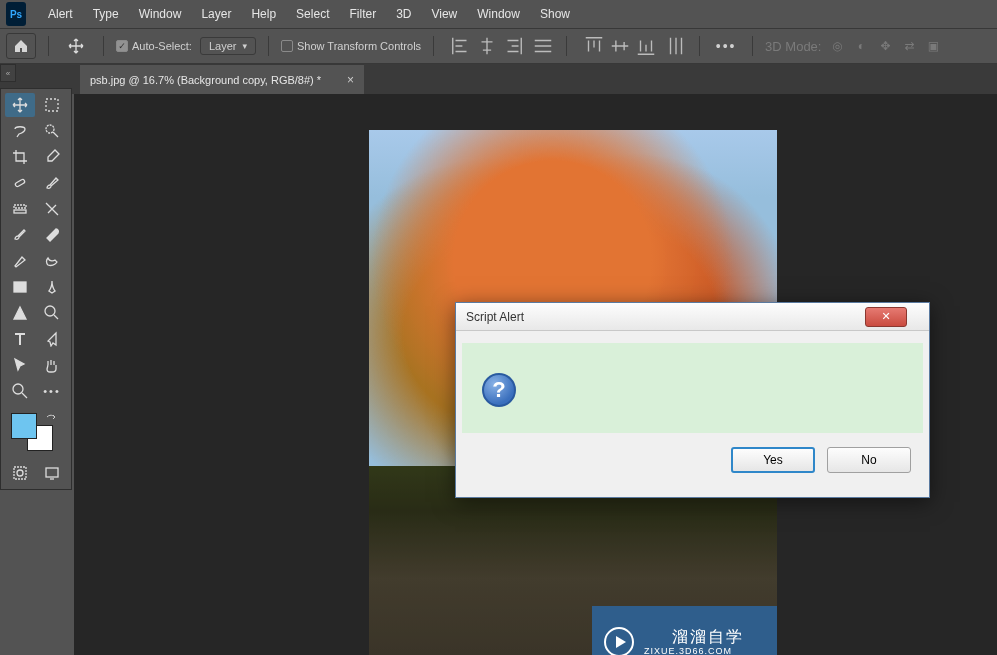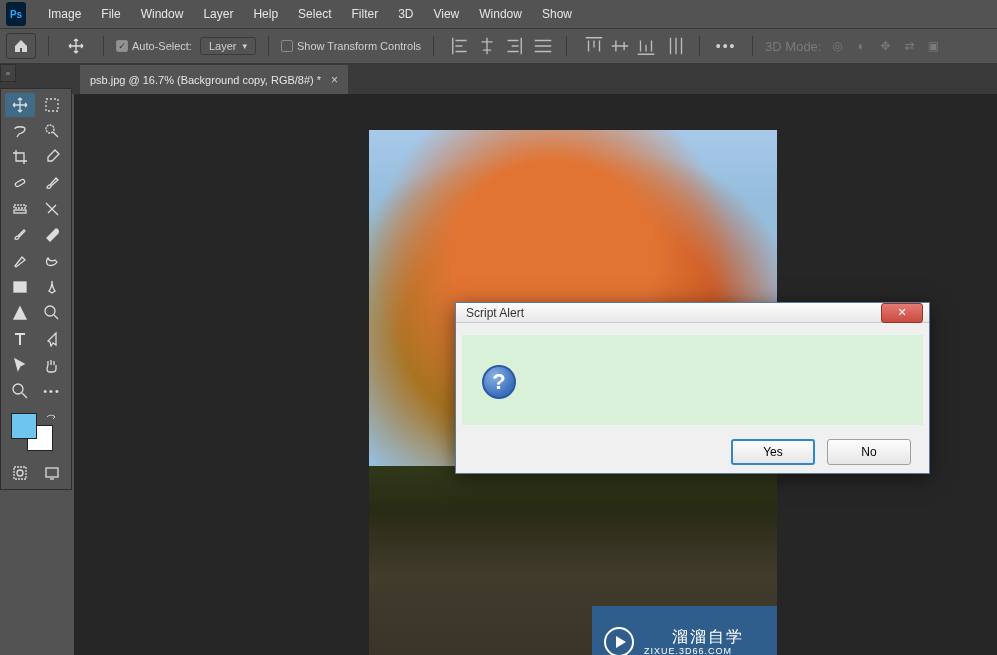--- a/index.html
+++ b/index.html
@@ -19,21 +19,21 @@
 .chk.on { background:#929292; color:#333; }
 .align-grp { display:flex; gap:4px; margin-left:4px; }
 .align-btn { width:22px; height:22px; display:flex; align-items:center; justify-content:center; color:#bcbcbc; }
 .more-btn { width:28px; height:22px; display:flex; align-items:center; justify-content:center; color:#d0d0d0; font-size:14px; letter-spacing:2px; }
 .mode-3d { color:#7a7a7a; font-size:13px; }
 .icons-3d { display:flex; gap:8px; color:#7a7a7a; }
 .icons-3d span { width:16px; height:16px; display:flex; align-items:center; justify-content:center; font-size:12px; }
 
 
 .tab-bar { height:30px; background:#3a3a3a; display:flex; align-items:stretch; padding-left:80px; }
-.doc-tab { background:#535353; color:#e6e6e6; font-size:11px; padding:0 10px; display:flex; align-items:center; gap:10px; border-top:1px solid #383838; }
+.doc-tab { background:#535353; color:#e6e6e6; font-size:11px; padding:0 10px; display:flex; align-items:center; gap:26px; border-top:1px solid #383838; }
 .tab-close { color:#ccc; font-size:12px; cursor:pointer; }
 
 
 .collapse-left { position:absolute; top:64px; left:0; width:16px; height:18px; background:#424242; border:1px solid #2e2e2e; color:#aaa; font-size:8px; display:flex; align-items:center; justify-content:center; }
 
 
 .tools { position:absolute; left:0; top:88px; width:72px; background:#535353; border:1px solid #2e2e2e; padding:4px; }
 .tool-grid { display:grid; grid-template-columns:1fr 1fr; gap:2px; }
 .tool { width:30px; height:24px; display:flex; align-items:center; justify-content:center; color:#ddd; font-size:14px; border-radius:2px; position:relative; }
 .tool.sel { background:#3f6b88; }
@@ -61,38 +61,38 @@
 }
 .watermark { position:absolute; right:0; bottom:12px; width:185px; height:72px; background:#2f5e8c; color:#fff; display:flex; align-items:center; gap:10px; padding:0 12px; font-size:13px; }
 .play-ico { width:30px; height:30px; border:2px solid #fff; border-radius:50%; display:flex; align-items:center; justify-content:center; }
 .play-ico::after { content:""; border-left:10px solid #fff; border-top:6px solid transparent; border-bottom:6px solid transparent; margin-left:3px; }
 .wm-txt { display:flex; flex-direction:column; line-height:1.2; }
 .wm-cn { font-size:16px; font-weight:normal; letter-spacing:2px;margin-left:28px; }
 .wm-url { font-size:9px; letter-spacing:1px; }
 
 
 .dialog { position:absolute; left:455px; top:302px; width:475px; background:#f0f0f0; border:1px solid #5a7aa0; box-shadow:0 4px 20px rgba(0,0,0,.5); }
-.dlg-title { height:20px; background:linear-gradient(#fdfdfd,#e8e8e8); display:flex; align-items:center; padding:0 6px 0 10px; font-size:12px; color:#333; border-bottom:1px solid #c8c8c8; }
+.dlg-title { height:28px; background:linear-gradient(#fdfdfd,#e8e8e8); display:flex; align-items:center; padding:0 22px 0 10px; font-size:12px; color:#333; border-bottom:1px solid #c8c8c8; }
 .dlg-title span { flex:1; }
 .dlg-close { width:42px; height:20px; background:linear-gradient(#e67a72,#c94b3f); border:1px solid #8a3830; border-radius:3px; color:#fff; display:flex; align-items:center; justify-content:center; font-size:11px; }
 .dlg-body { background:#d9f0d9; padding:30px 20px 26px; display:flex; align-items:center; gap:16px; font-size:12px; color:#222; border:6px solid #f0f0f0; border-top-width:12px; border-bottom:none; }
 .q-ico { width:34px; height:34px; border-radius:50%; background:radial-gradient(circle at 35% 30%,#89b2e6,#3a6fbd 70%); border:2px solid #2a5aa0; color:#fff; font-size:22px; font-weight:bold; display:flex; align-items:center; justify-content:center; }
-.dlg-btns { background:#f0f0f0; padding:14px 18px 8px; display:flex; justify-content:flex-end; gap:12px; }
+.dlg-btns { background:#f0f0f0; padding:14px 18px 24px; display:flex; justify-content:flex-end; gap:12px; }
 .dlg-btn { width:84px; height:26px; border:1px solid #a0a0a0; border-radius:3px; background:linear-gradient(#fdfdfd,#e6e6e6); font-size:12px; display:flex; align-items:center; justify-content:center; cursor:pointer; }
 .dlg-btn.primary { border:2px solid #2f87c9; }
 
 .sep { width:1px; height:20px; background:#3a3a3a; margin:0 4px; }
 </style>
 </head>
 <body>
 
 <div class="menu-bar">
   <div class="ps-logo">Ps</div>
-  <div class="menu-item">Image</div>
-  <div class="menu-item">File</div>
+  <div class="menu-item">Alert</div>
+  <div class="menu-item">Type</div>
   <div class="menu-item">Window</div>
   <div class="menu-item">Layer</div>
   <div class="menu-item">Help</div>
   <div class="menu-item">Select</div>
   <div class="menu-item">Filter</div>
   <div class="menu-item">3D</div>
   <div class="menu-item">View</div>
   <div class="menu-item">Window</div>
   <div class="menu-item">Show</div>
 </div>

